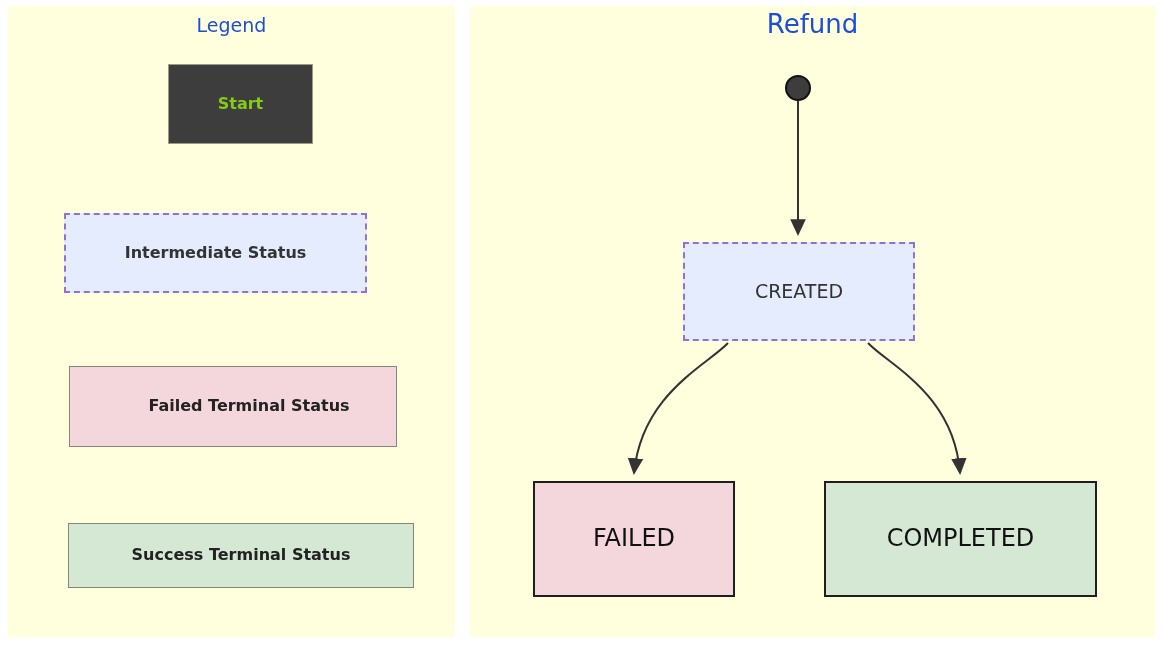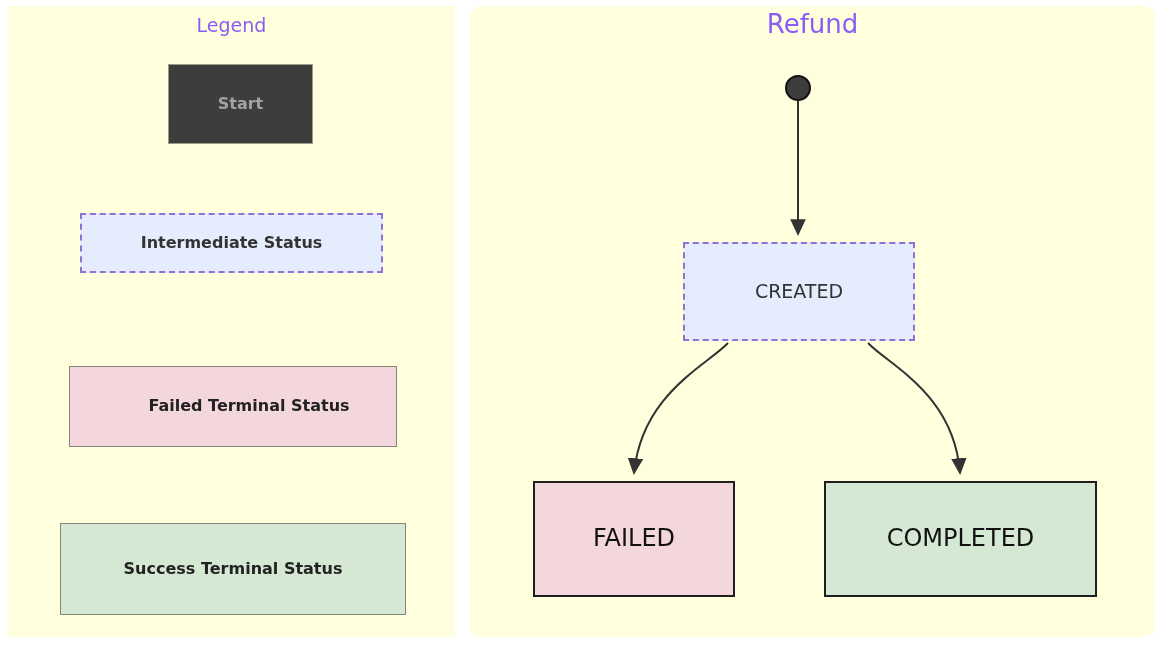--- a/index.html
+++ b/index.html
@@ -20,28 +20,28 @@
     height: 660px;
     background: #ffffff;
   }
 
   
   .panel {
     position: absolute;
     background: #ffffde;
   }
   #legend-panel { left: 8px;  top: 6px; width: 447px; height: 631px; }
-  #refund-panel { left: 470px; top: 6px; width: 685px; height: 631px; border-radius: 11px; }
+  #refund-panel { left: 470px; top: 6px; width: 685px; height: 631px; }
 
   .panel-title {
     position: absolute;
     left: 0;
     width: 100%;
     text-align: center;
-    color: #8b5cf6;
+    color: #1d4ed8;
     font-family: "DejaVu Sans", sans-serif;
     white-space: nowrap;
   }
   #legend-title { top: 8px;  font-size: 19px; }
   #refund-title { top: 3px;  font-size: 26px; }
 
   
   .node {
     position: absolute;
     box-sizing: border-box;
@@ -49,21 +49,21 @@
     align-items: center;
     justify-content: center;
     text-align: center;
     line-height: 1.15;
   }
 
   
   .swatch-start {
     background: #3d3d3d;
     border: 1px solid #9a9a86;
-    color: #a3a3a3;
+    color: #84cc16;
     font-size: 16px;
     font-weight: bold;
   }
   .swatch-intermediate {
     background: #e4ecfd;
     border: 2px dashed #8f72d4;
     color: #333333;
     font-size: 16px;
     font-weight: bold;
   }
@@ -130,29 +130,29 @@
 <div id="canvas">
 
   <div class="panel" id="legend-panel">
 
     <div class="panel-title" id="legend-title">Legend</div>
 
     <div class="node swatch-start" style="left:160px; top:58px; width:145px; height:80px;">
       <span>Start</span>
     </div>
 
-    <div class="node swatch-intermediate" style="left:72px; top:207px; width:303px; height:60px;">
+    <div class="node swatch-intermediate" style="left:56px; top:207px; width:303px; height:80px;">
       <span>Intermediate Status</span>
     </div>
 
     <div class="node swatch-failed" style="left:61px; top:360px; width:328px; height:81px;">
       <span>Failed Terminal Status</span>
     </div>
 
-    <div class="node swatch-success" style="left:52px; top:517px; width:346px; height:92px;">
+    <div class="node swatch-success" style="left:60px; top:517px; width:346px; height:65px;">
       <span>Success Terminal Status</span>
     </div>
 
   </div>
 
   <div class="panel" id="refund-panel">
 
     <div class="panel-title" id="refund-title">Refund</div>
 
     <svg id="edges" viewBox="0 0 685 631">

